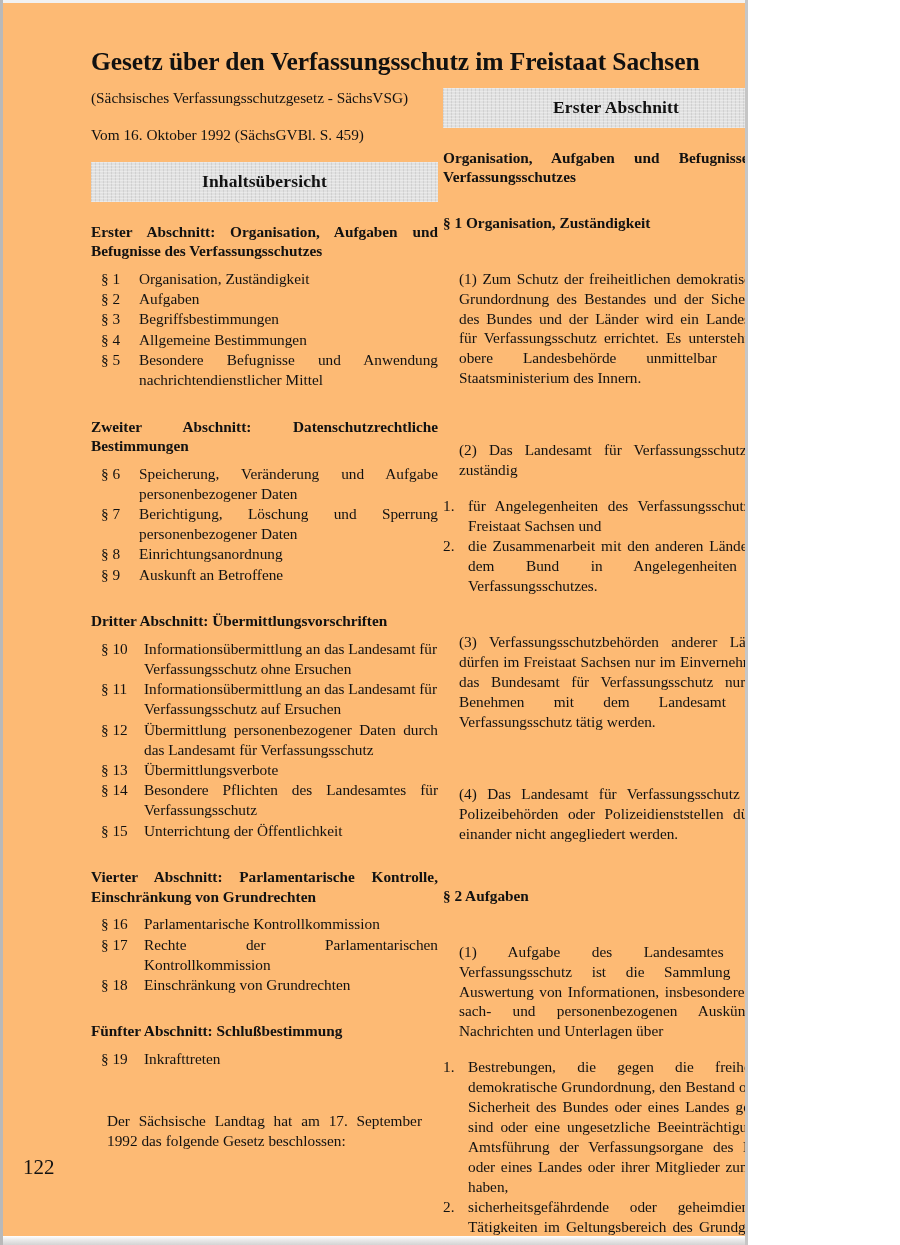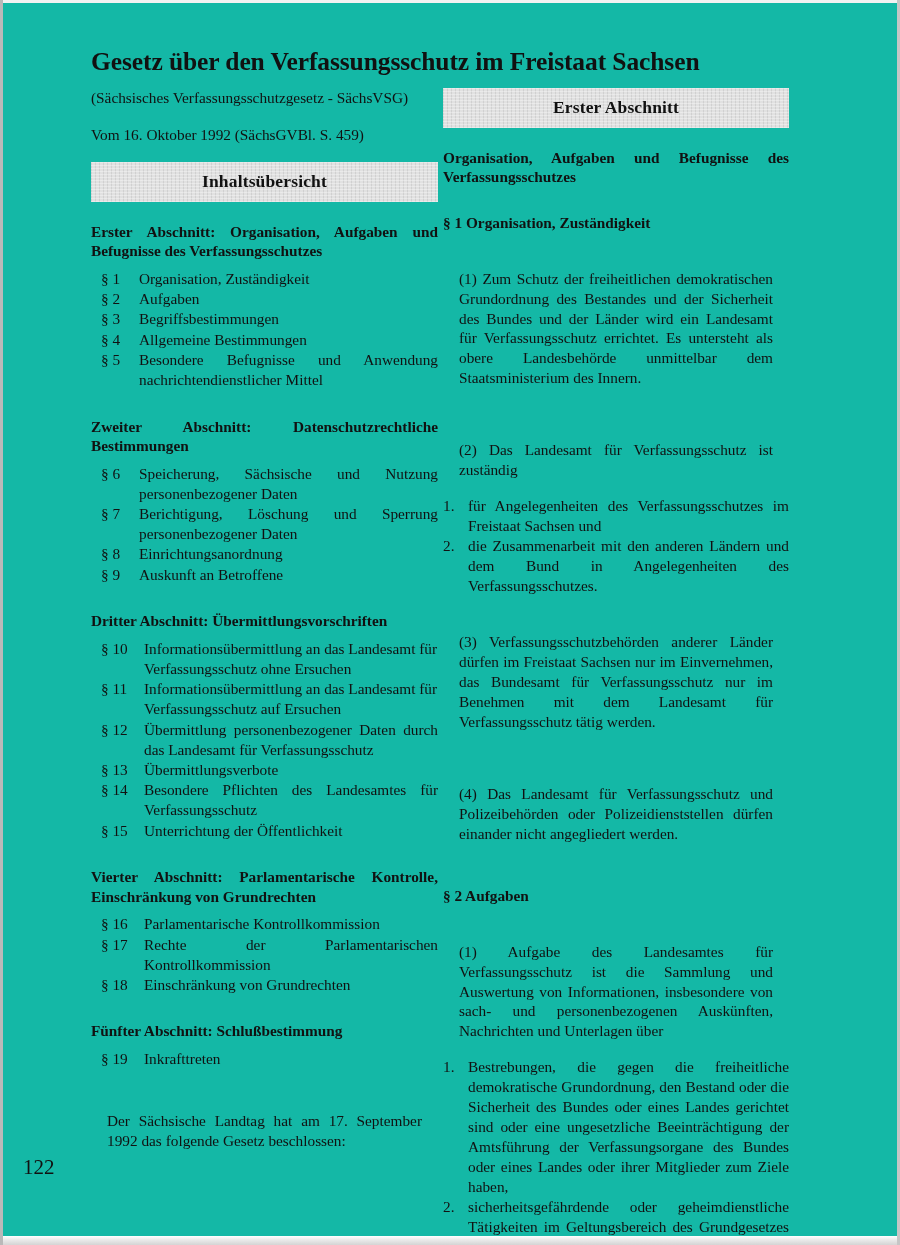--- a/index.html
+++ b/index.html
@@ -7,23 +7,23 @@
     margin: 0;
     padding: 0;
     background: #ffffff;
   }
   body {
     font-family: "Liberation Serif", "DejaVu Serif", serif;
     color: #111111;
   }
   #page {
     position: relative;
-    width: 900px;
+    width: 748px;
     height: 1245px;
-    background: #14b8a6;
+    background: #fdba74;
     overflow: hidden;
     box-sizing: border-box;
     border-left: 3px solid #b9b9b9;
     border-right: 3px solid #c6c6c6;
   }
   
   .scan-edge-bottom {
     position: absolute;
     left: 0;
     right: 0;
@@ -193,21 +193,21 @@
         <span>Besondere Befugnisse und Anwendung nachrichtendienstlicher Mittel</span>
       </li>
     </ul>
 
     <div class="gap-lg"></div>
 
     <div class="sec-head">Zweiter Abschnitt: Datenschutzrechtliche Bestimmungen</div>
     <ul class="toc">
       <li>
         <span class="par">§ 6</span>
-        <span>Speicherung, Sächsische und Nutzung personenbezogener Daten</span>
+        <span>Speicherung, Veränderung und Aufgabe personenbezogener Daten</span>
       </li>
       <li>
         <span class="par">§ 7</span>
         <span>Berichtigung, Löschung und Sperrung personenbezogener Daten</span>
       </li>
       <li class="nojust">
         <span class="par">§ 8</span>
         <span>Einrichtungsanordnung</span>
       </li>
       <li class="nojust">

